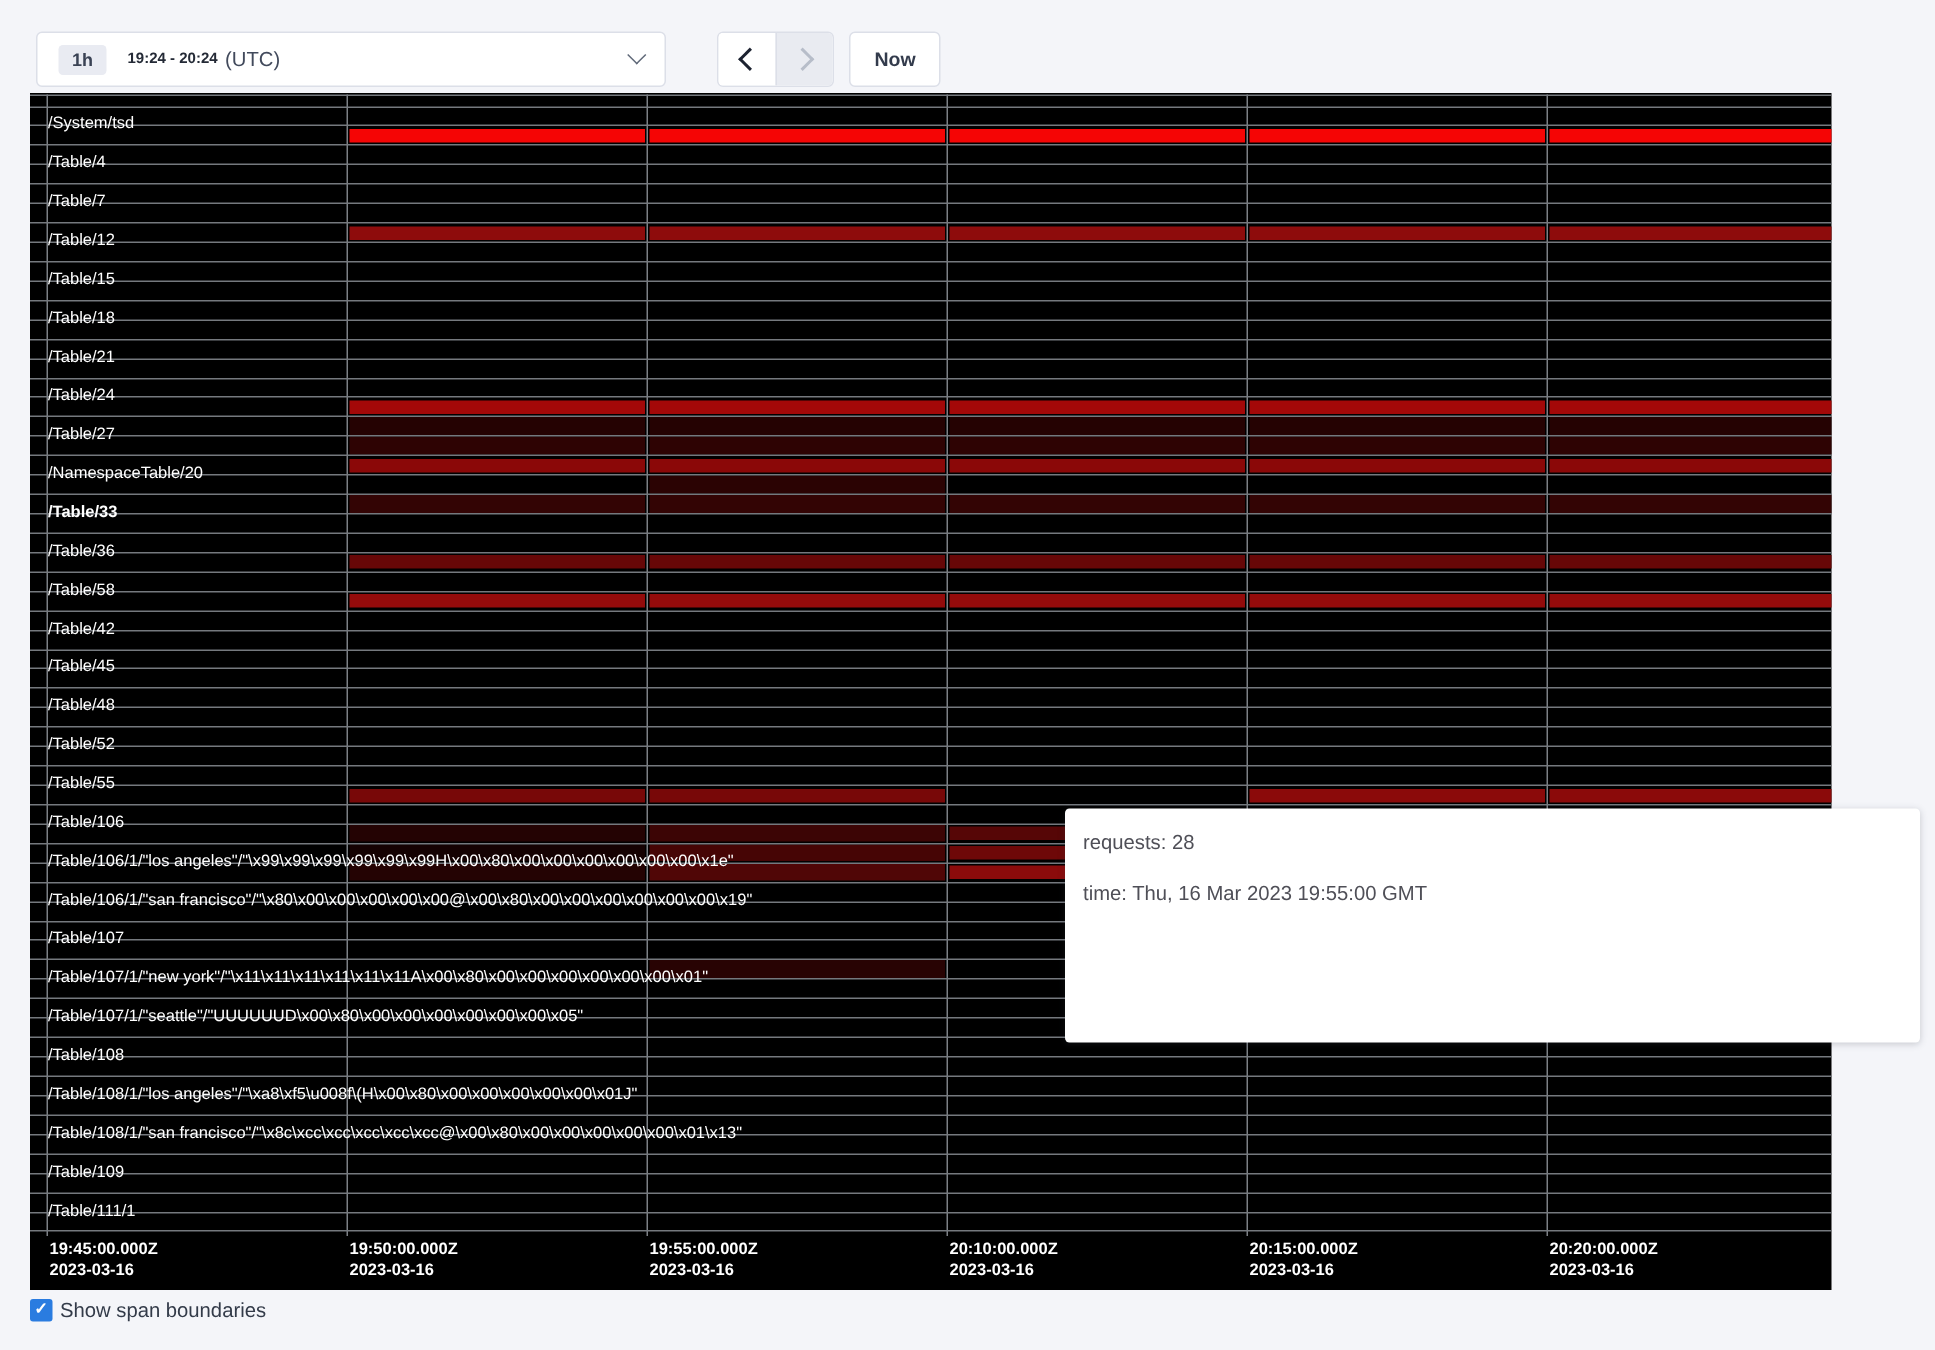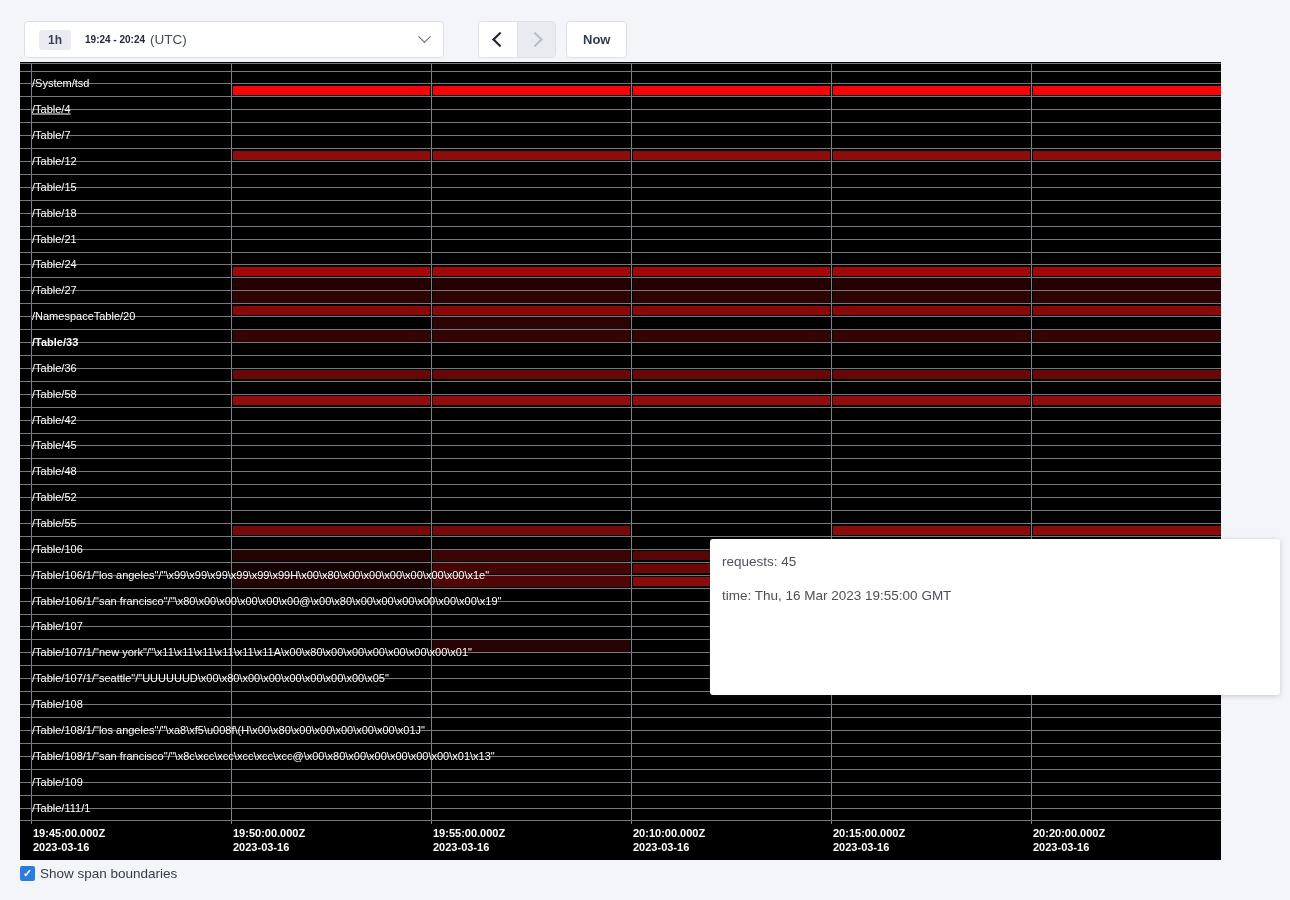--- a/index.html
+++ b/index.html
@@ -212,21 +212,21 @@
     <div class="hm-line" style="top: 655px;"></div>
     <div class="hm-line" style="top: 667.93px;"></div>
     <div class="hm-line" style="top: 680.86px;"></div>
     <div class="hm-line" style="top: 693.79px;"></div>
     <div class="hm-line" style="top: 706.72px;"></div>
     <div class="hm-line" style="top: 719.65px;"></div>
     <div class="hm-line" style="top: 732.58px;"></div>
     <div class="hm-line" style="top: 745.51px;"></div>
     <div class="hm-line" style="top: 758.44px;"></div>
     <div class="hm-label" style="top: 21.43px;">/System/tsd</div>
-    <div class="hm-label" style="top: 47.29px; text-decoration: underline;">/Table/4</div>
+    <div class="hm-label" style="top: 47.29px;">/Table/4</div>
     <div class="hm-label" style="top: 73.15px;">/Table/7</div>
     <div class="hm-label" style="top: 99.01px;">/Table/12</div>
     <div class="hm-label" style="top: 124.87px;">/Table/15</div>
     <div class="hm-label" style="top: 150.73px;">/Table/18</div>
     <div class="hm-label" style="top: 176.59px;">/Table/21</div>
     <div class="hm-label" style="top: 202.45px;">/Table/24</div>
     <div class="hm-label" style="top: 228.31px;">/Table/27</div>
     <div class="hm-label" style="top: 254.17px;">/NamespaceTable/20</div>
     <div class="hm-label" style="top: 280.03px; font-weight: bold;">/Table/33</div>
     <div class="hm-label" style="top: 305.89px;">/Table/36</div>
@@ -255,21 +255,21 @@
 2023-03-16</div>
     <div class="hm-axis" style="left: 613px; top: 764px;">20:10:00.000Z
 2023-03-16</div>
     <div class="hm-axis" style="left: 813px; top: 764px;">20:15:00.000Z
 2023-03-16</div>
     <div class="hm-axis" style="left: 1013px; top: 764px;">20:20:00.000Z
 2023-03-16</div>
   </div>
 
 <div class="tooltip">
-  <div class="tline">requests: 45</div>
+  <div class="tline">requests: 28</div>
   <div class="tline">time: Thu, 16 Mar 2023 19:55:00 GMT</div>
 </div>
 
 <label class="footer">
   <span class="checkbox">
       <span class="tick">✓</span>
     </span>
   <span class="cb-label">Show span boundaries</span>
 </label>
 

